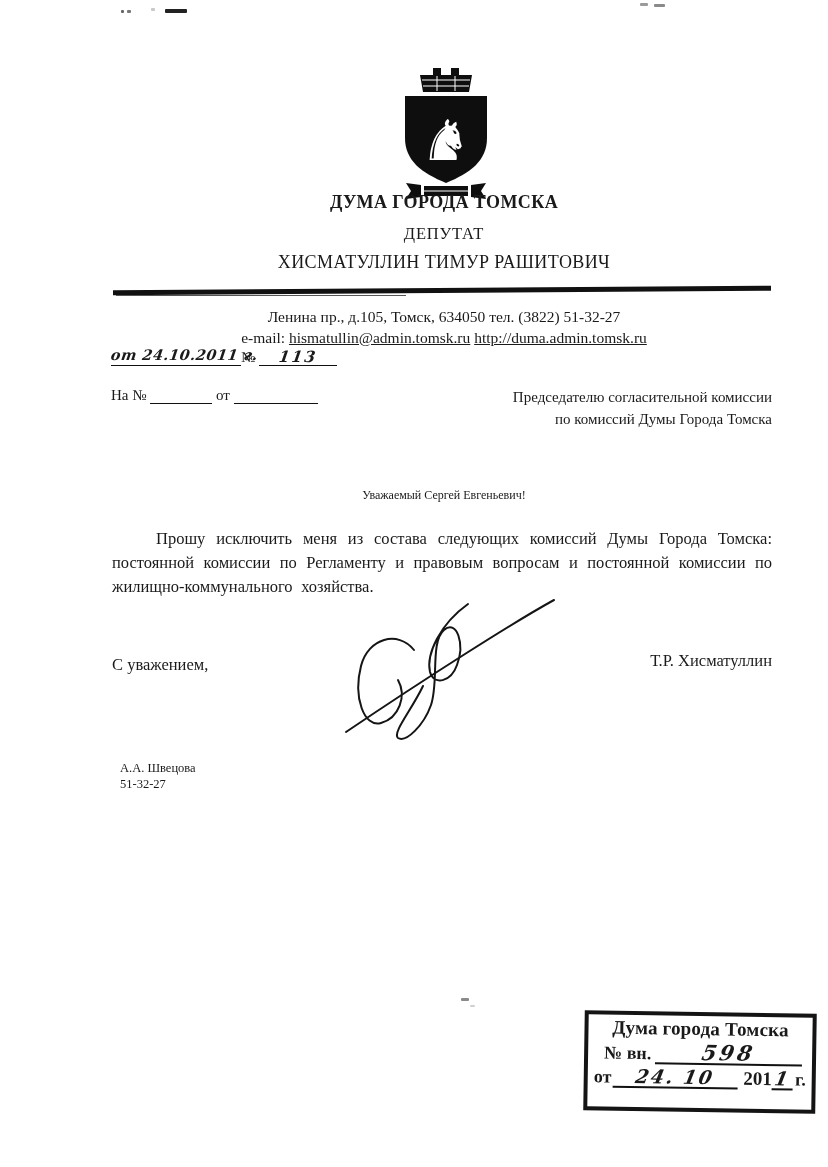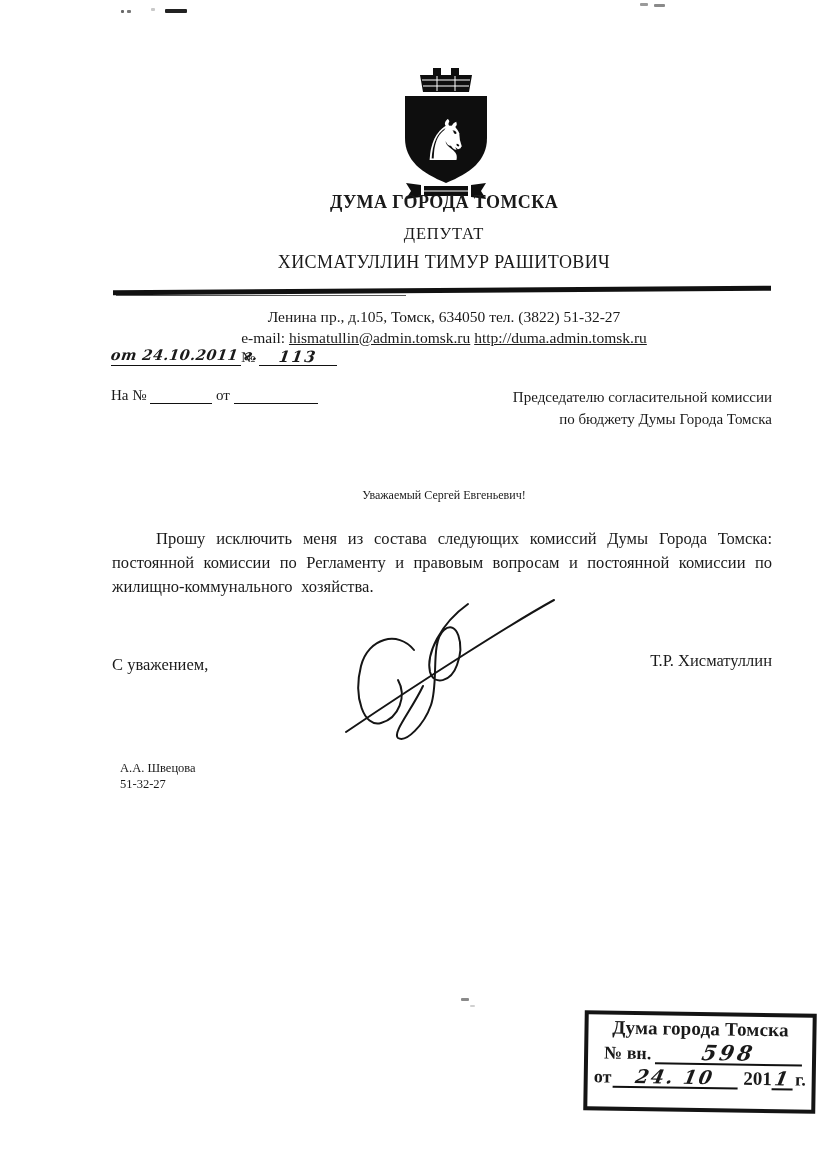--- a/index.html
+++ b/index.html
@@ -124,21 +124,21 @@
 
   <div class="abs ref-row2">
     <span>На №</span>
     <span class="formline" style="width:62px;"></span>
     <span>от</span>
     <span class="formline" style="width:84px;"></span>
   </div>
 
   <div class="abs recipient">
     <div>Председателю согласительной комиссии</div>
-    <div>по бюджету Думы Города Томска</div>
+    <div>по комиссий Думы Города Томска</div>
   </div>
 
   <div class="abs centerband salutation">Уважаемый Сергей Евгеньевич!</div>
   <div class="abs body-par">Прошу исключить меня из состава следующих комиссий Думы Города Томска:  постоянной комиссии по Регламенту и правовым вопросам и постоянной комиссии по жилищно-коммунального хозяйства.</div>
 
   <div class="abs closing">С уважением,</div>
 
   <svg class="abs sig-svg" width="248" height="158" viewBox="0 0 248 158" aria-hidden="true">
     <g fill="none" stroke="#151515" stroke-width="2" stroke-linecap="round">
       <path d="M96,58 C80,38 50,46 43,74 C35,105 46,136 63,131 C81,126 89,104 80,88"></path>

